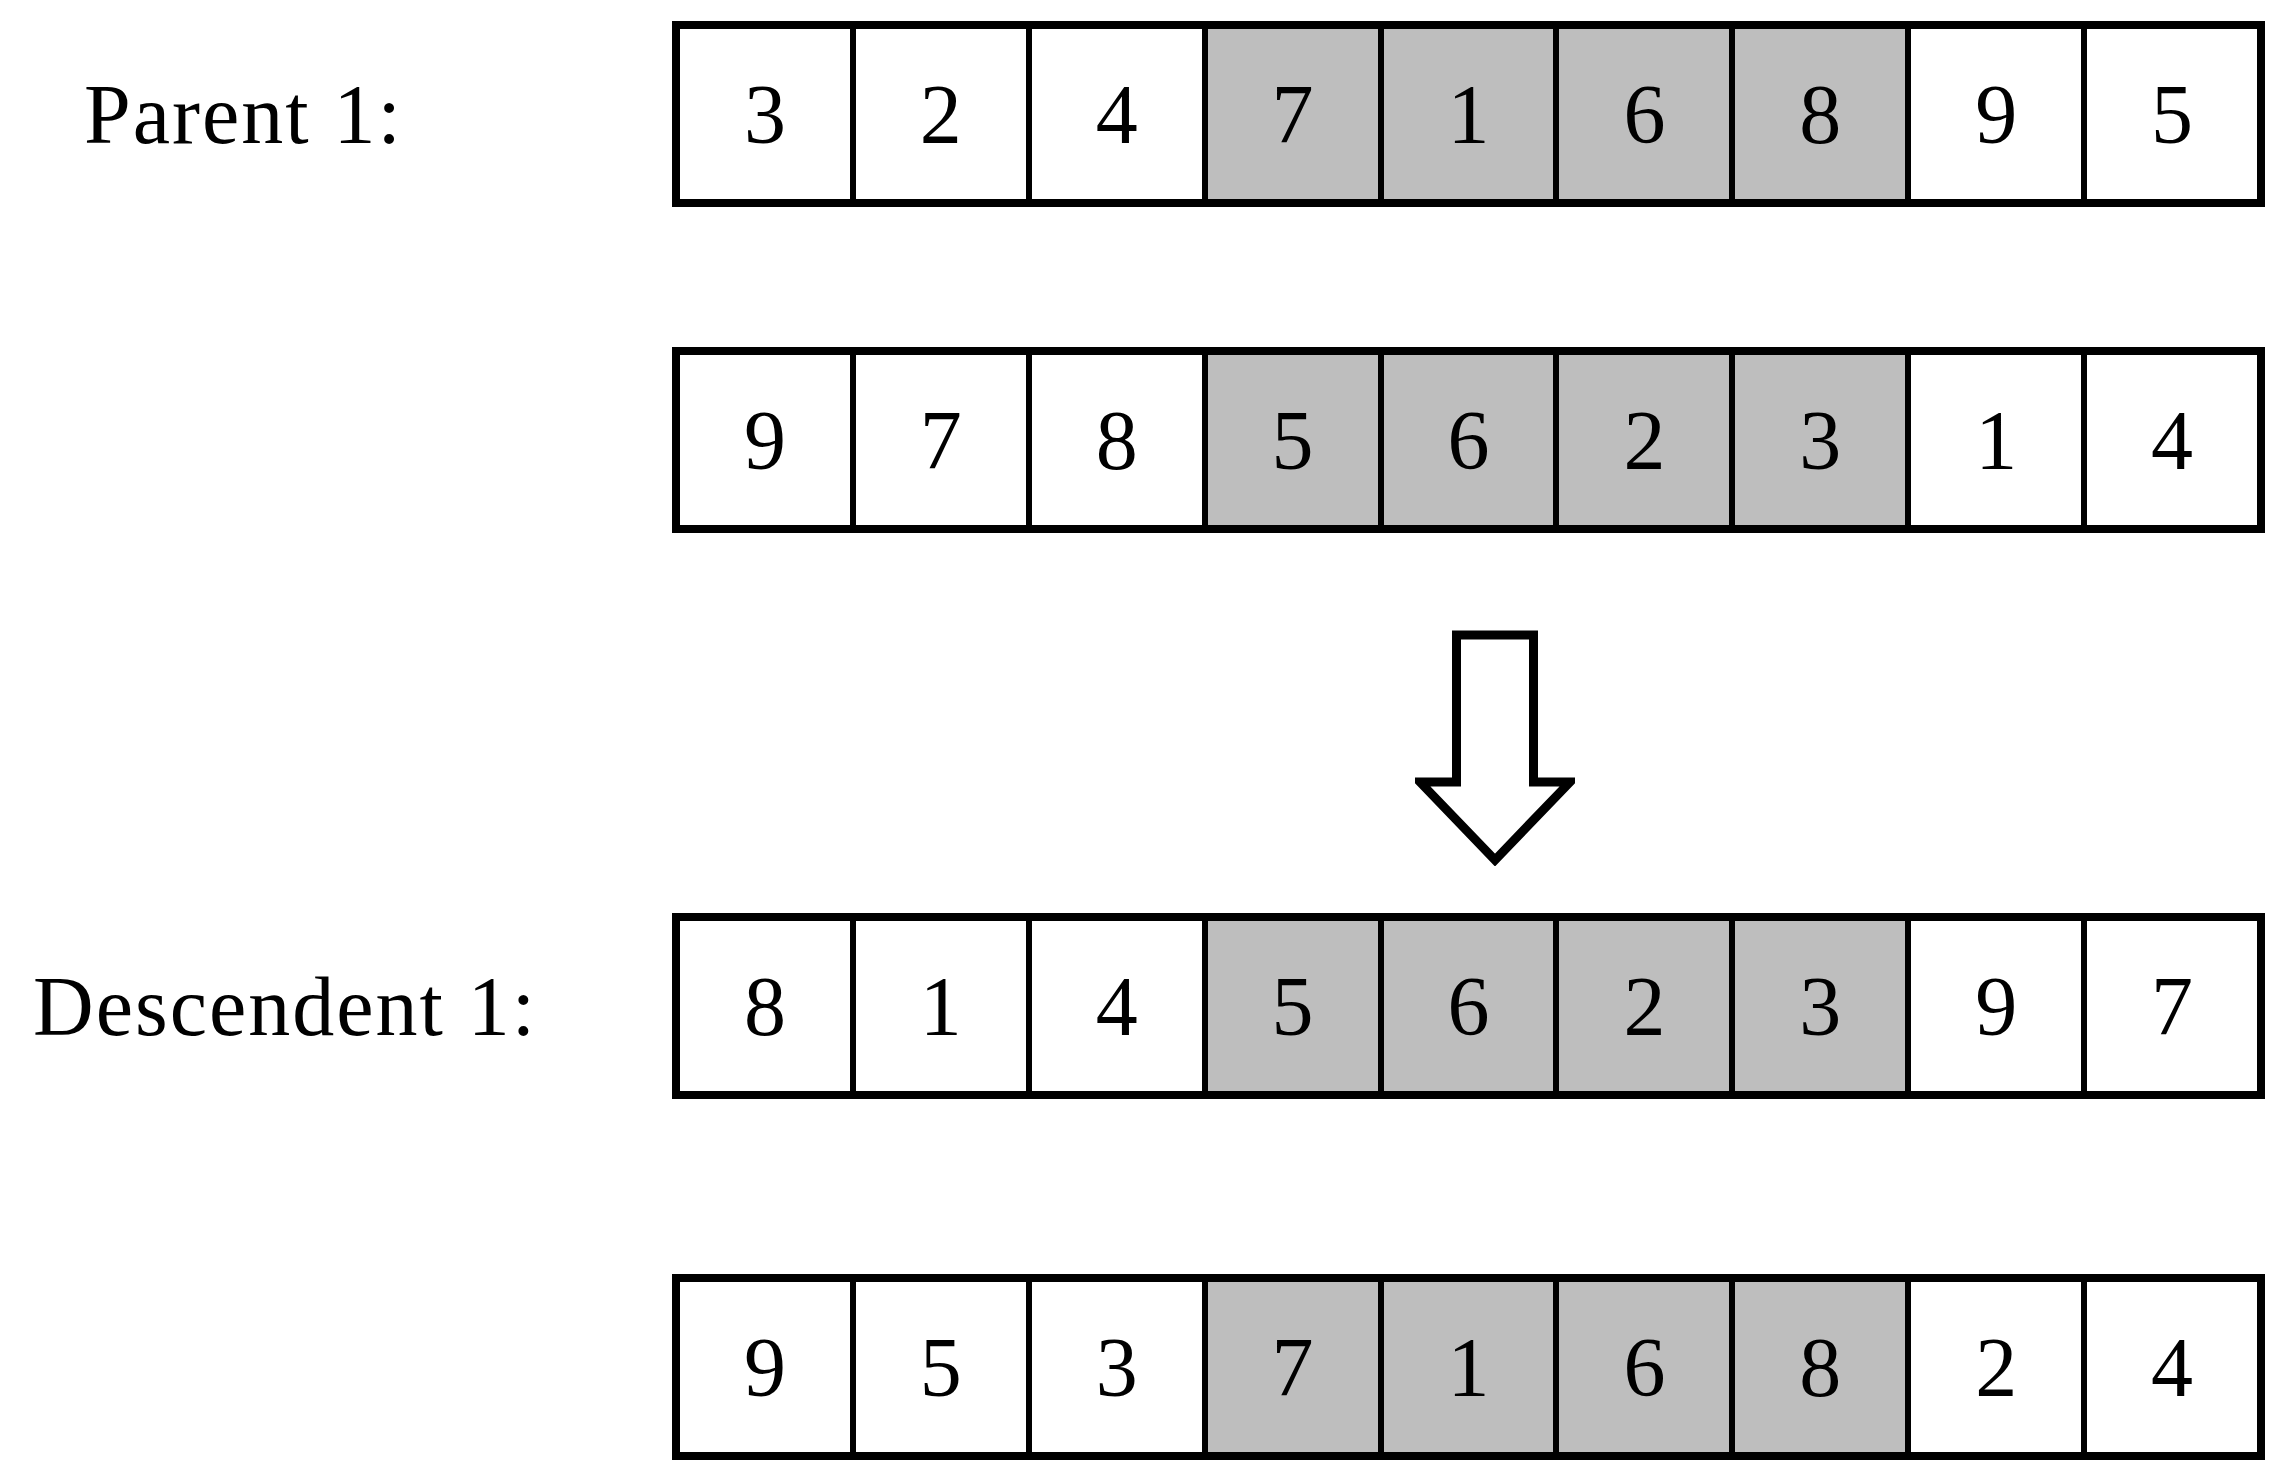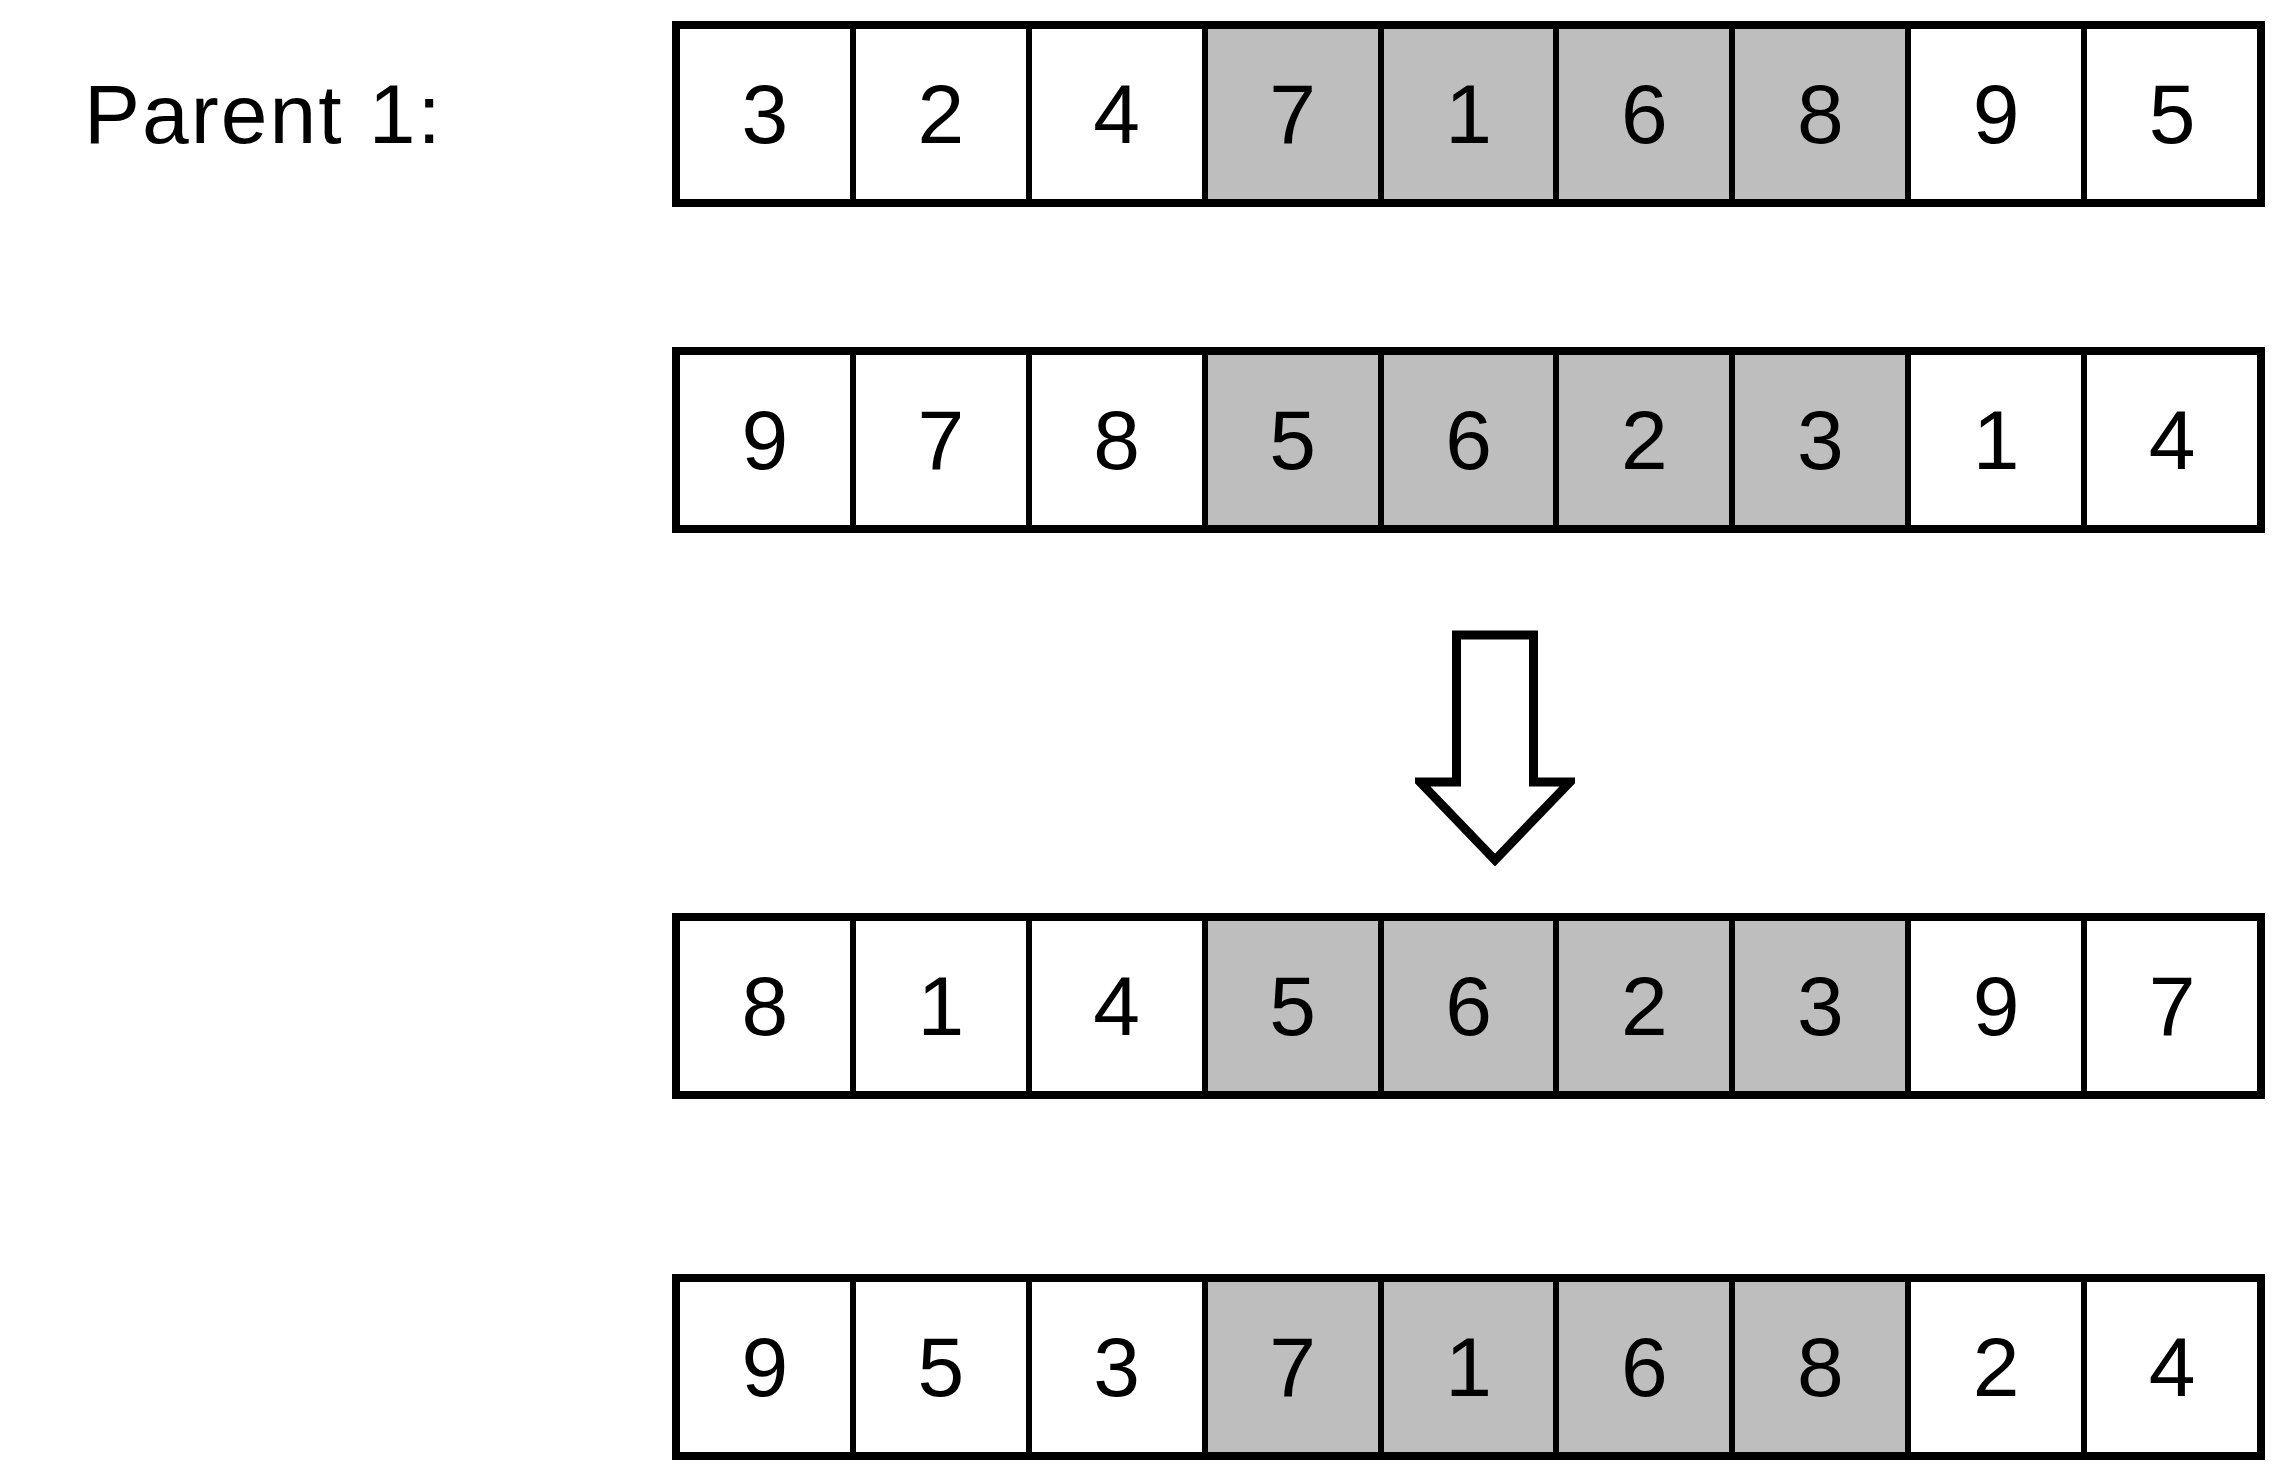--- a/index.html
+++ b/index.html
@@ -7,21 +7,21 @@
     --hl:#bebebe;
     --bg:#ffffff;
     --cell:#ffffff;
   }
   html,body{margin:0;padding:0;background:var(--bg);}
   .canvas{
     position:relative;
     width:2286px;
     height:1480px;
     background:var(--bg);
-    font-family:Liberation Sans, sans-serif;
+    font-family:Liberation Serif, serif;
     color:var(--line);
     overflow:hidden;
   }
   .row{
     position:absolute;
     left:0;
     width:2286px;
     height:186px;
   }
   .label{
@@ -97,20 +97,21 @@
         <div class="cell">1</div>
         <div class="cell">4</div>
       </div>
   </div>
 
   <svg class="arrow" width="160" height="236" viewBox="0 0 160 236">
     <polygon points="41.5,5 118.5,5 118.5,152 155,152 80,230 5,152 41.5,152" fill="#ffffff" stroke="#000000" stroke-width="9" stroke-linejoin="miter"></polygon>
   </svg>
 
   <div class="row" style="top:913px">
+    <div class="label descendent">Descendent 1:</div>
     <div class="cells">
         <div class="cell">8</div>
         <div class="cell">1</div>
         <div class="cell">4</div>
         <div class="cell shaded">5</div>
         <div class="cell shaded">6</div>
         <div class="cell shaded">2</div>
         <div class="cell shaded">3</div>
         <div class="cell">9</div>
         <div class="cell">7</div>

